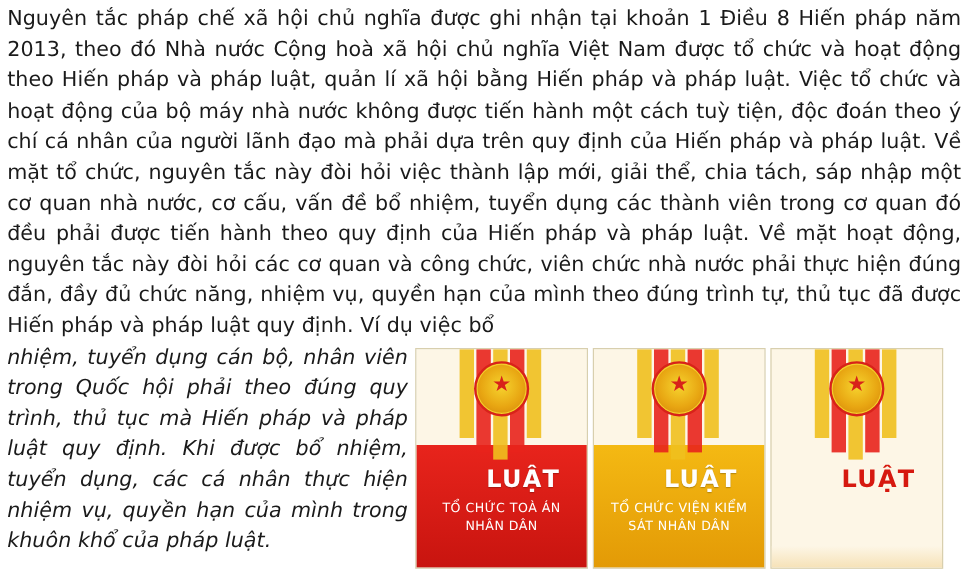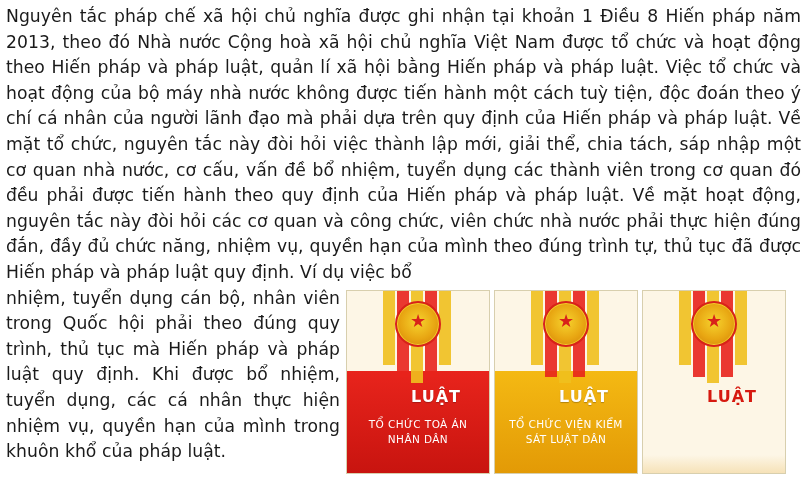--- a/index.html
+++ b/index.html
@@ -35,20 +35,21 @@
   .lower-wrap {
     display: flex;
     align-items: flex-start;
     width: 795px;
   }
   .lower-text {
     width: 338px;
     flex: 0 0 338px;
     padding-right: 4px;
     box-sizing: border-box;
+    font-style: italic;
   }
   .books {
     flex: 1 1 auto;
     display: flex;
     gap: 4px;
     margin-top: 4px;
     margin-left: 2px;
   }
   .book {
     position: relative;
@@ -111,21 +112,21 @@
     left: 50%;
     transform: translateX(-50%);
     color: #d8221a;
     font-size: 18px;
     line-height: 18px;
   }
   .book-title {
     position: absolute;
     left: 0; right: 0;
     top: 96px;
-    font-size: 16px;
+    font-size: 20px;
     font-weight: bold;
     letter-spacing: 1px;
     color: #ffffff;
     text-shadow: 0 1px 1px rgba(0,0,0,0.25);
     padding-left: 36px;
   }
   .book-3 .book-title { color: #d6190f; text-shadow: none; }
   .book-sub {
     position: absolute;
     left: 6px; right: 6px;
@@ -188,21 +189,21 @@
             <div class="stripe s3"></div>
             <div class="stripe s4"></div>
             <div class="stripe s5"></div>
         </div>
         <div class="emblem">
             <span class="star">★</span>
           </div>
         <div class="book-title">LUẬT</div>
         <div class="book-sub">TỔ CHỨC
 VIỆN KIỂM SÁT
-LUẬT DÂN</div>
+NHÂN DÂN</div>
       </div>
 
       <div class="book book-3">
         <div class="ribbon">
           <div class="stripe s1"></div>
             <div class="stripe s2"></div>
             <div class="stripe s3"></div>
             <div class="stripe s4"></div>
             <div class="stripe s5"></div>
         </div>

